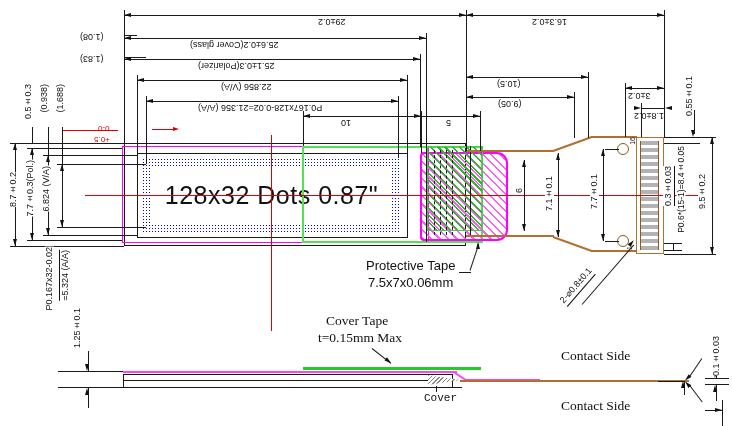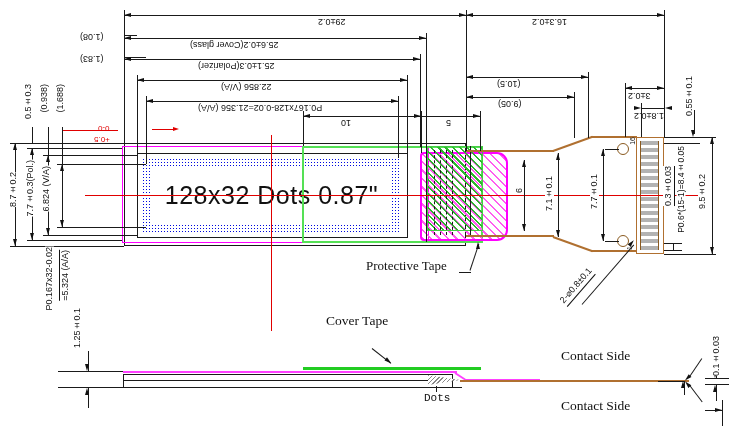--- a/index.html
+++ b/index.html
@@ -26,21 +26,21 @@
      background-image:radial-gradient(circle,#0008e0 42%,rgba(0,0,0,0) 45%);
      background-size:3px 3px}
   .pinkhatch{position:absolute;border:2px solid #ff00ff;border-radius:4px 11px 11px 4px;
      background:repeating-linear-gradient(45deg,#ff5ef0 0,#ff5ef0 1.5px,rgba(255,255,255,0) 1.5px,rgba(255,255,255,0) 6px)}
   .greenhatch{position:absolute;border:1px solid #44cc44;
      background:repeating-linear-gradient(45deg,#2cb82c 0,#2cb82c 1.5px,rgba(255,255,255,0) 1.5px,rgba(255,255,255,0) 5px)}
   .pins{position:absolute;background:repeating-linear-gradient(180deg,#b3b3b3 0,#b3b3b3 4px,#ffffff 4px,#ffffff 7px);
      border-left:1px solid #8a5a20;border-right:1px solid #8a5a20}
   .circ{position:absolute;width:12px;height:12px;border:1px solid #8a5a20;border-radius:50%;background:#fff}
   .note{position:absolute;font-family:"Liberation Serif",serif;font-size:13.5px;white-space:nowrap}
-  .ann{position:absolute;font-family:Liberation Serif, serif;font-size:13px;white-space:nowrap}
+  .ann{position:absolute;font-family:Liberation Sans, sans-serif;font-size:13px;white-space:nowrap}
   .mono{position:absolute;font-family:"Liberation Mono",monospace;font-size:11px;white-space:nowrap}
   .dash{position:absolute;width:0;border-left:1px dashed #1a1a1a}
   .glue{position:absolute;background:repeating-linear-gradient(135deg,#888 0,#888 1px,#fff 1px,#fff 3px);
      clip-path:polygon(0 0,100% 50%,0 100%)}
   .disp{position:absolute;background:#fff;display:flex;align-items:center;justify-content:center;
      font-size:25px;letter-spacing:0.5px}
   .ul{border-bottom:1px solid #111;padding-bottom:1px}
 </style>
 </head>
 <body>
@@ -250,28 +250,30 @@
   <div class="hl" style="left:124px;top:380px;width:328px"></div>
   <div class="hl" style="left:450px;top:387px;width:12px"></div>
 
   <div style="position:absolute;left:455px;top:372px;width:12px;height:2px;background:#ff40ff;transform:rotate(33deg);transform-origin:left center"></div>
   <div style="position:absolute;left:464px;top:379px;width:76px;height:2px;background:#ff40ff"></div>
 
   <div class="glue" style="left:428px;top:375px;width:32px;height:10px"></div>
 
   <div style="position:absolute;left:460px;top:380px;width:229px;height:2px;background:#b07030"></div>
 
-  <div class="mono" style="left:424px;top:392px">Dots</div>
+  <div class="mono" style="left:424px;top:392px">Cover</div>
   <div class="vl" style="left:436px;top:386px;height:6px"></div>
 
   <div class="note" style="left:326px;top:313px">Cover Tape</div>
+  <div class="note" style="left:318px;top:330px">t=0.15mm Max</div>
   <div class="dg" style="left:372px;top:348px;width:24px;transform:rotate(38deg)"></div>
   <div class="ar aR" style="left:385px;top:359px;transform:rotate(38deg)"></div>
 
   <div class="ann" style="left:366px;top:258px">Protective Tape</div>
+  <div class="ann" style="left:368px;top:275px">7.5x7x0.06mm</div>
   <div class="hl" style="left:459px;top:272px;width:12px"></div>
   <div class="dg" style="left:470px;top:270px;width:28px;transform:rotate(-71.6deg)"></div>
   <div class="ar aU" style="left:476px;top:242px"></div>
 
   <div class="note" style="left:561px;top:348px">Contact Side</div>
   <div class="note" style="left:561px;top:398px">Contact Side</div>
   <div class="dg" style="left:689px;top:377px;width:23px;transform:rotate(-56deg)"></div>
   <div class="dg" style="left:689px;top:384px;width:22px;transform:rotate(53deg)"></div>
   <div class="ar aR" style="left:684px;top:376px;transform:rotate(137deg)"></div>
   <div class="ar aR" style="left:684px;top:382px;transform:rotate(-132deg)"></div>

